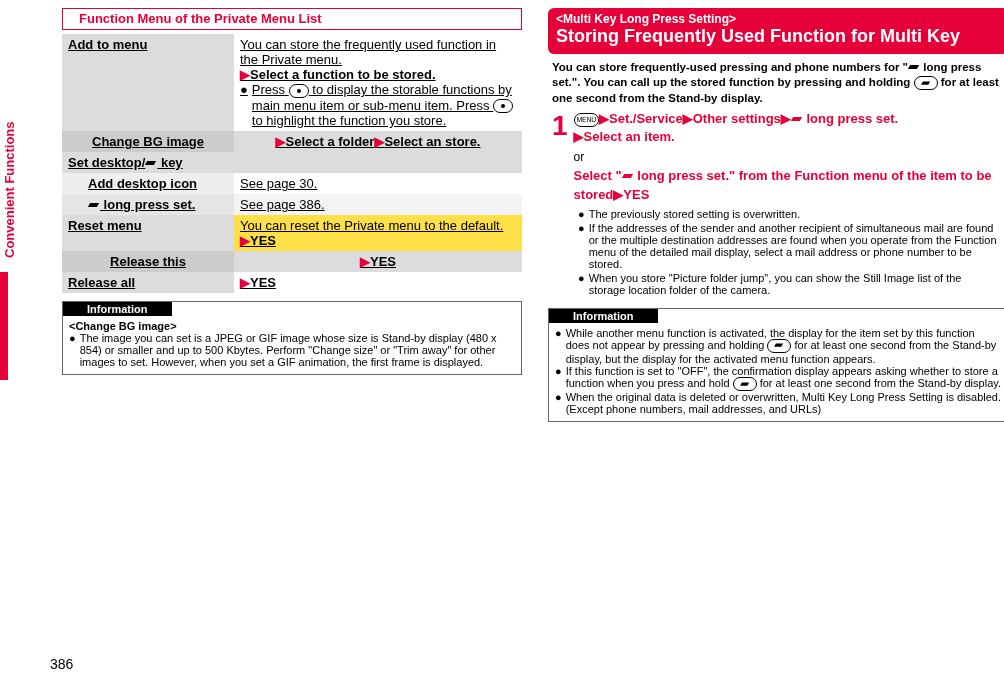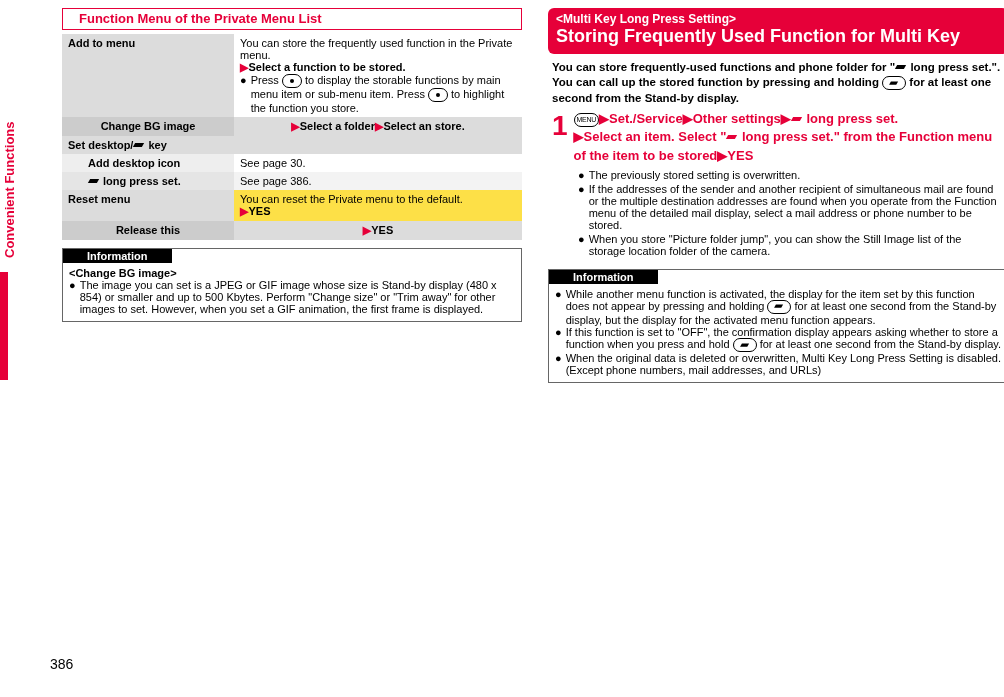--- a/index.html
+++ b/index.html
@@ -56,21 +56,22 @@
   }
   .sec-title-bar .txt {
     color: #e60039;
     font-weight: bold;
     font-size: 13px;
     padding: 2px 6px 3px 16px;
   }
   table.funcs {
     border-collapse: collapse;
     width: 100%;
-    font-size: 11px;
+    font-size: 13px;
+    text-decoration: underline;
   }
   table.funcs td {
     padding: 3px 6px;
     vertical-align: top;
   }
   table.funcs tr.hdr td {
     background: #dcdcdc;
     font-weight: bold;
   }
   table.funcs tr.sub td.k {
@@ -271,20 +272,24 @@
               <td class="k">Reset menu</td>
           <td style="background:#fde047;font-weight:normal">
             <div>You can reset the Private menu to the default.</div>
             <div><span class="arrow">▶</span><b>YES</b></div>
           </td>
             </tr>
         <tr class="hdr striped">
               <td class="k" style="background:#ccc">Release this</td>
           <td style="font-weight:normal"><span class="arrow">▶</span><b>YES</b></td>
             </tr>
+        <tr class="hdr">
+              <td class="k">Release all</td>
+          <td style="background:#fff;font-weight:normal"><span class="arrow">▶</span><b>YES</b></td>
+            </tr>
       </tbody>
         </table>
 
       <div class="info-box">
         <div class="lbl">Information</div>
         <div class="body">
           <div class="grp-title">&lt;Change BG image&gt;</div>
           <div class="bullet-row">
               <span class="dot">●</span>
               <span>The image you can set is a JPEG or GIF image whose size is Stand-by display (480 x 854) or smaller and up to 500 Kbytes. Perform "Change size" or "Trim away" for other images to set. However, when you set a GIF animation, the first frame is displayed.</span>
@@ -293,28 +298,29 @@
       </div>
     </div>
 
     <div class="col">
       <div class="big-header">
         <div class="sup">&lt;Multi Key Long Press Setting&gt;</div>
         <div class="main">Storing Frequently Used Function for Multi Key</div>
       </div>
 
       <div class="intro">
-        <span>You can store frequently-used functions and phone folder for "</span><span class="pen"></span><span> long press set.". You can call up the stored function by pressing and holding </span><span class="key"><span class="pen" style="transform:scale(0.8)"></span></span><span> for at least one second from the Stand-by display.</span>
+        <span>You can store frequently-used pressing and phone numbers for "</span><span class="pen"></span><span> long press set.". You can call up the stored function by pressing and holding </span><span class="key"><span class="pen" style="transform:scale(0.8)"></span></span><span> for at least one second from the Stand-by display.</span>
       </div>
 
       <div class="step">
         <div class="num">1</div>
         <div class="content">
           <span class="key menu" style="color:#000">MENU</span><span class="arrow">▶</span><span>Set./Service</span><span class="arrow">▶</span><span>Other settings</span><span class="arrow">▶</span><span class="pen pen-red"></span><span> long press set.</span><br>
           <span class="arrow">▶</span><span>Select an item.</span>
+          <span class="or">or</span>
           <span>Select "</span><span class="pen pen-red"></span><span> long press set." from the Function menu of the item to be stored</span><span class="arrow">▶</span><span>YES</span>
         </div>
       </div>
 
       <div class="notes">
         <div class="bullet-row">
             <span class="dot">●</span>
             <span>The previously stored setting is overwritten.</span>
           </div>
         <div class="bullet-row">

